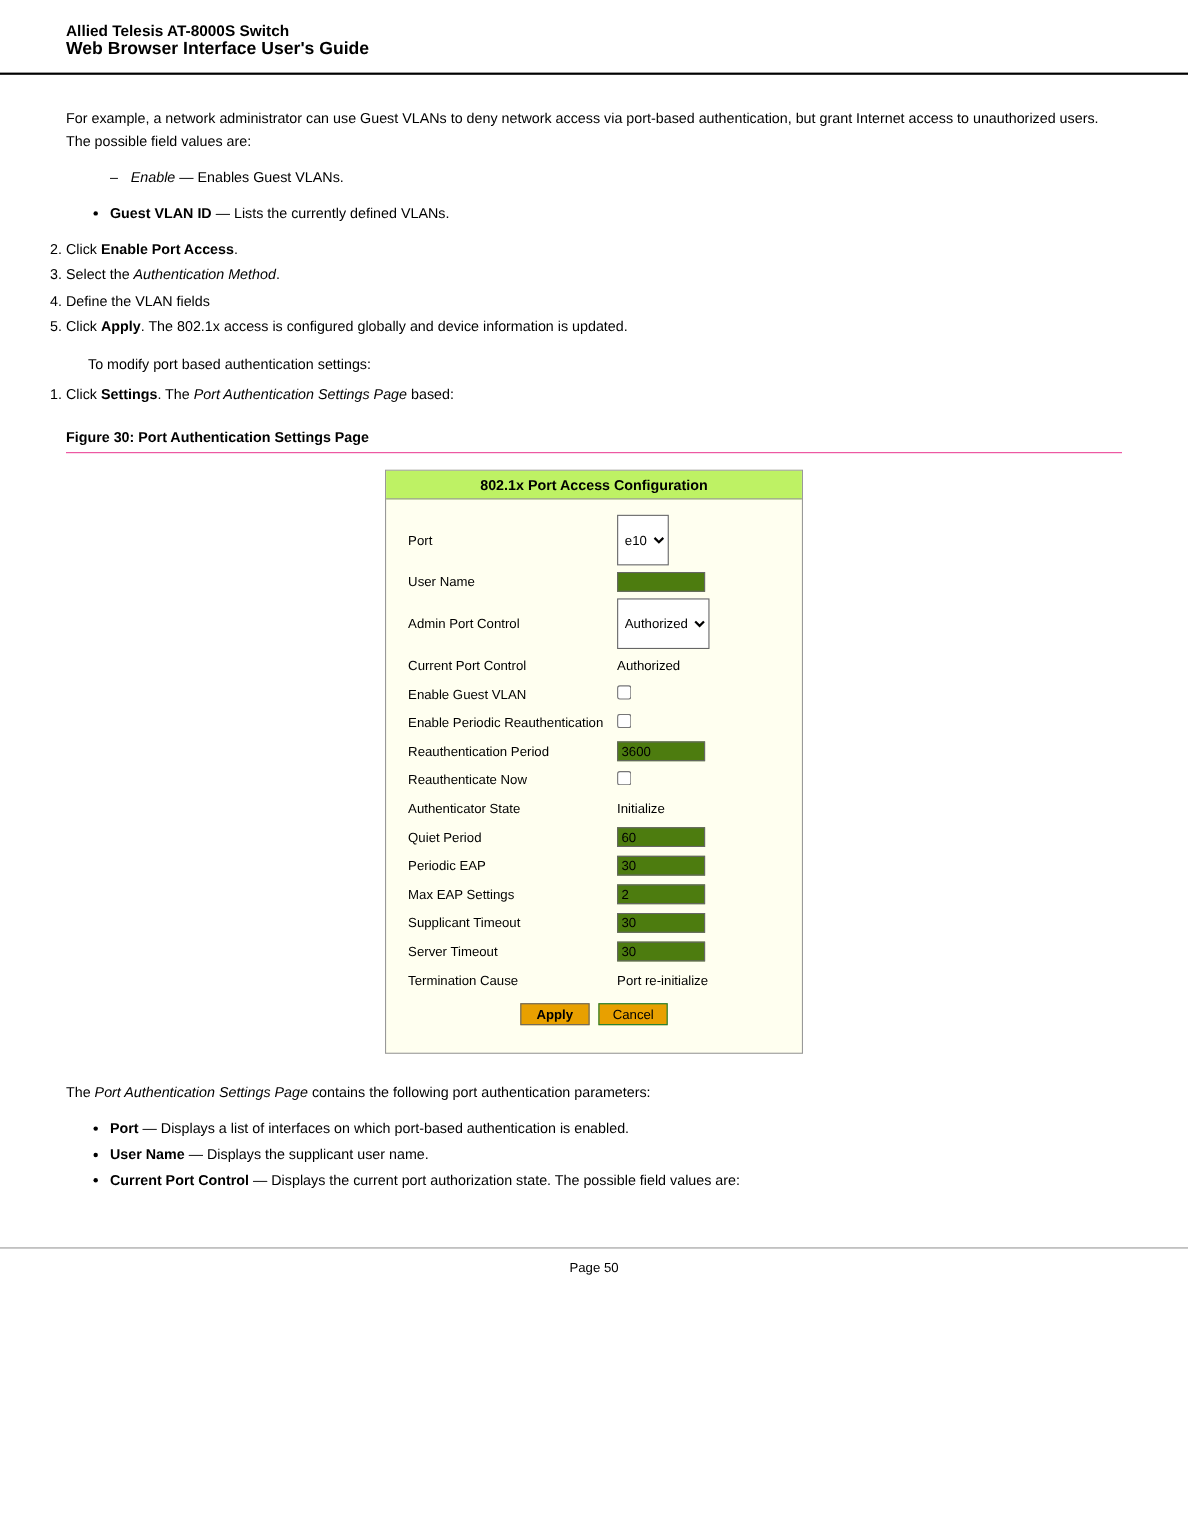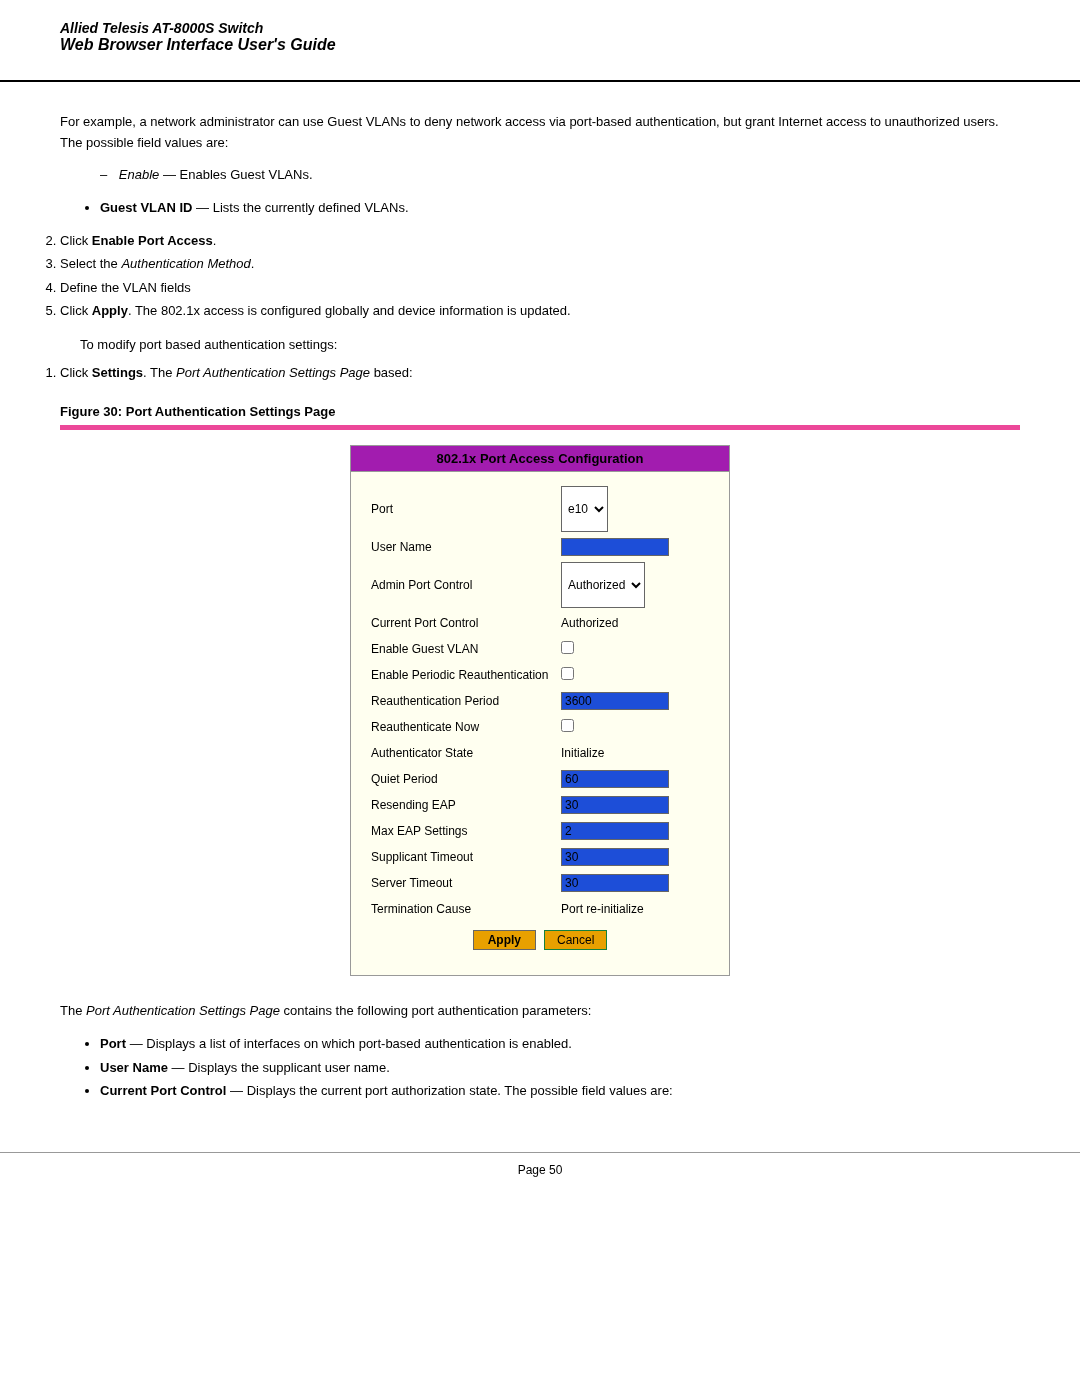--- a/index.html
+++ b/index.html
@@ -8,23 +8,22 @@
       font-size: 13px;
       background: #fff;
       color: #000;
       width: 1080px;
       min-height: 1397px;
       padding: 0;
     }
 
     
     .page-header {
-      padding: 20px 60px 26px 60px;
+      padding: 20px 60px 12px 60px;
       border-bottom: 2px solid #000;
-      font-style: italic;
     }
     .page-header .title {
       font-weight: bold;
       font-size: 14px;
     }
     .page-header .subtitle {
       font-size: 16px;
       font-weight: bold;
     }
 
@@ -76,40 +75,40 @@
       font-size: 13px;
       line-height: 1.8;
       margin: 4px 0 4px 20px;
     }
 
     
     .figure-caption {
       font-weight: bold;
       font-size: 13px;
       margin: 20px 0 8px 0;
-      border-bottom: 5px solid #ec4899;
+      border-bottom: 1px solid #ec4899;
       padding-bottom: 6px;
     }
 
     
     .form-container {
       display: flex;
       justify-content: center;
       margin: 15px 0 25px 0;
     }
 
     .form-panel {
       border: 1px solid #999;
       background: #fffff0;
       width: 380px;
       padding: 0 0 15px 0;
     }
 
     .form-title-bar {
-      background: #a21caf;
+      background: #bef264;
       color: #000;
       font-weight: bold;
       font-size: 13px;
       text-align: center;
       padding: 5px 10px;
       border-bottom: 1px solid #999;
     }
 
     .form-body {
       padding: 10px 20px;
@@ -130,22 +129,22 @@
 
     .form-control {
       flex: 1;
       font-size: 12px;
     }
 
     .form-input {
       border: 1px solid #666;
       padding: 1px 3px;
       font-size: 12px;
-      width: 108px;
-      background: #1d4ed8;
+      width: 80px;
+      background: #4d7c0f;
     }
 
     .form-select {
       border: 1px solid #666;
       padding: 14px 2px;
       font-size: 12px;
       background: #fff;
     }
 
     .form-static {
@@ -313,21 +312,21 @@
         </div>
 
         <div class="form-row">
           <div class="form-label">Quiet Period</div>
           <div class="form-control">
             <input type="text" class="form-input" value="60" style="">
           </div>
         </div>
 
         <div class="form-row">
-          <div class="form-label">Resending EAP</div>
+          <div class="form-label">Periodic EAP</div>
           <div class="form-control">
             <input type="text" class="form-input" value="30" style="">
           </div>
         </div>
 
         <div class="form-row">
           <div class="form-label">Max EAP Settings</div>
           <div class="form-control">
             <input type="text" class="form-input" value="2" style="">
           </div>

